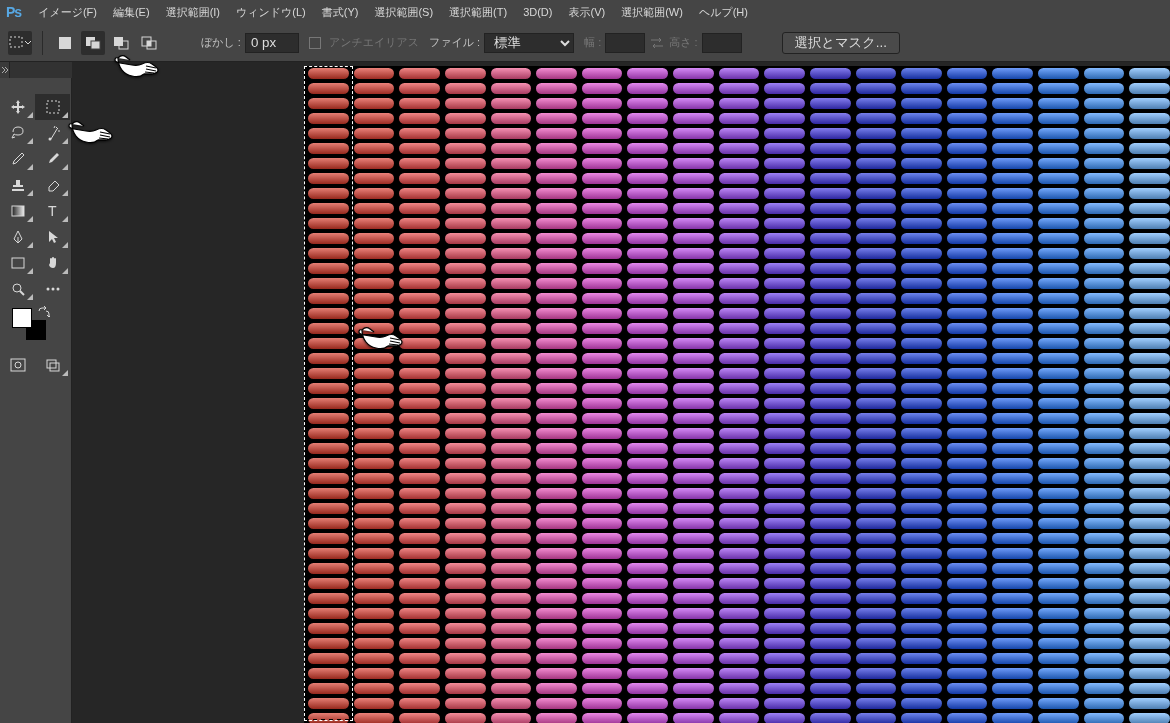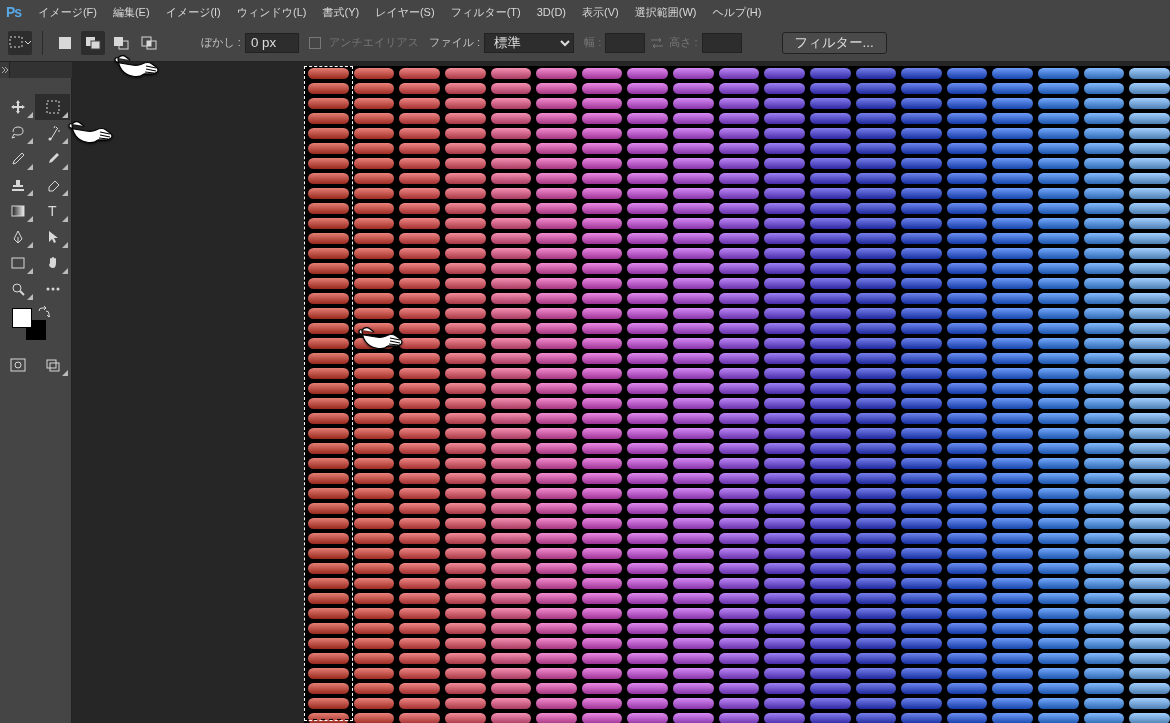--- a/index.html
+++ b/index.html
@@ -61,25 +61,25 @@
 .hand { position: absolute; z-index: 50; pointer-events:none;}
 .hand svg { filter: drop-shadow(0 1px 1px rgba(0,0,0,.6)); }
 </style>
 </head>
 <body>
 
 <div id="menubar">
   <span class="ps">Ps</span>
   <span class="mi">イメージ(F)</span>
   <span class="mi">編集(E)</span>
-  <span class="mi">イメージ(I)</span>
+  <span class="mi">選択範囲(I)</span>
   <span class="mi">ウィンドウ(L)</span>
   <span class="mi">書式(Y)</span>
-  <span class="mi">レイヤー(S)</span>
-  <span class="mi">フィルター(T)</span>
+  <span class="mi">選択範囲(S)</span>
+  <span class="mi">選択範囲(T)</span>
   <span class="mi">3D(D)</span>
   <span class="mi">表示(V)</span>
   <span class="mi">選択範囲(W)</span>
   <span class="mi">ヘルプ(H)</span>
 </div>
 
 <div id="opts">
   <div class="grp">
     <div class="obtn sel">
       <svg width="16" height="14">
@@ -133,21 +133,21 @@
   <div class="grp disabled">
     <span>幅 :</span>
     <input class="txtin" style="width: 40px;" value="">
     <svg width="16" height="12">
         <path d="M2 3 L12 3 M10 1 L12 3 L10 5 M14 9 L4 9 M6 7 L4 9 L6 11" stroke="#777" fill="none"></path>
       </svg>
     <span>高さ :</span>
     <input class="txtin" style="width: 40px;" value="">
   </div>
   <div style="flex:0 0 20px"></div>
-  <button class="btn">フィルター...</button>
+  <button class="btn">選択とマスク...</button>
 </div>
 
 <div id="leftstrip">
   <svg width="8" height="8">
       <path d="M1 1 L4 4 L1 7 M4 1 L7 4 L4 7" stroke="#aaa" fill="none"></path>
     </svg>
 </div>
 
 <div id="toolbox">
   <div class="row">

